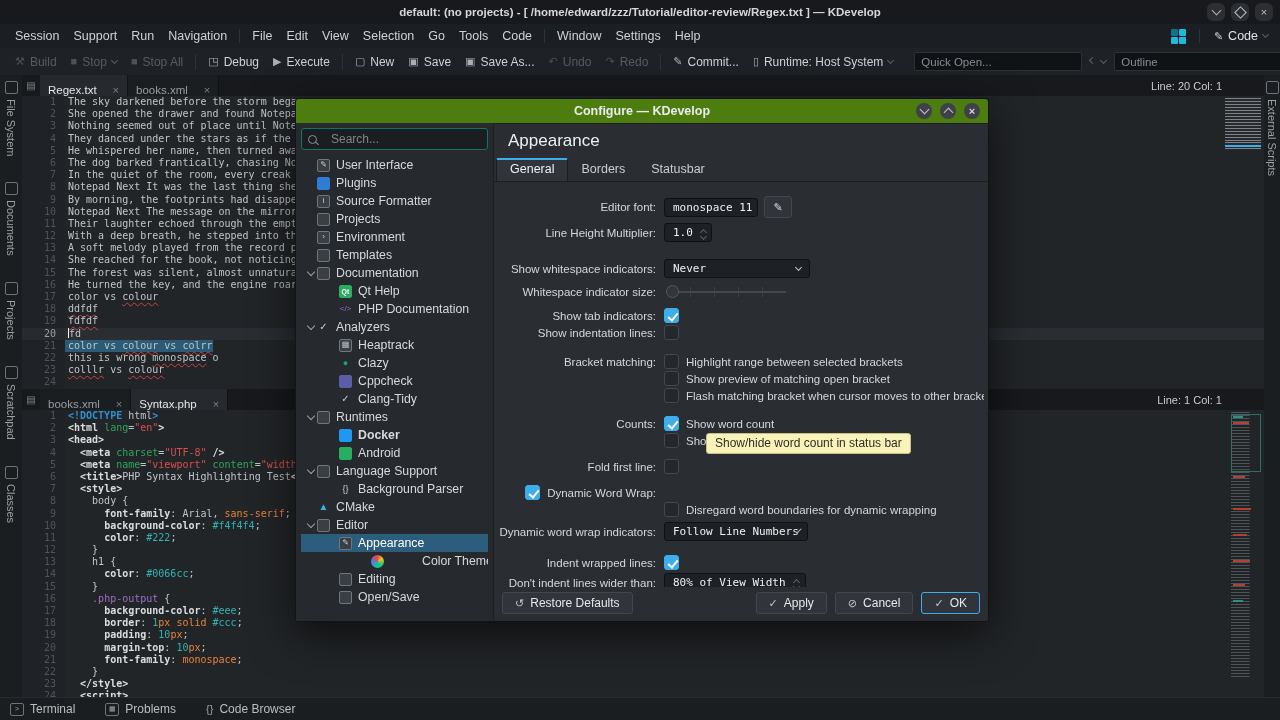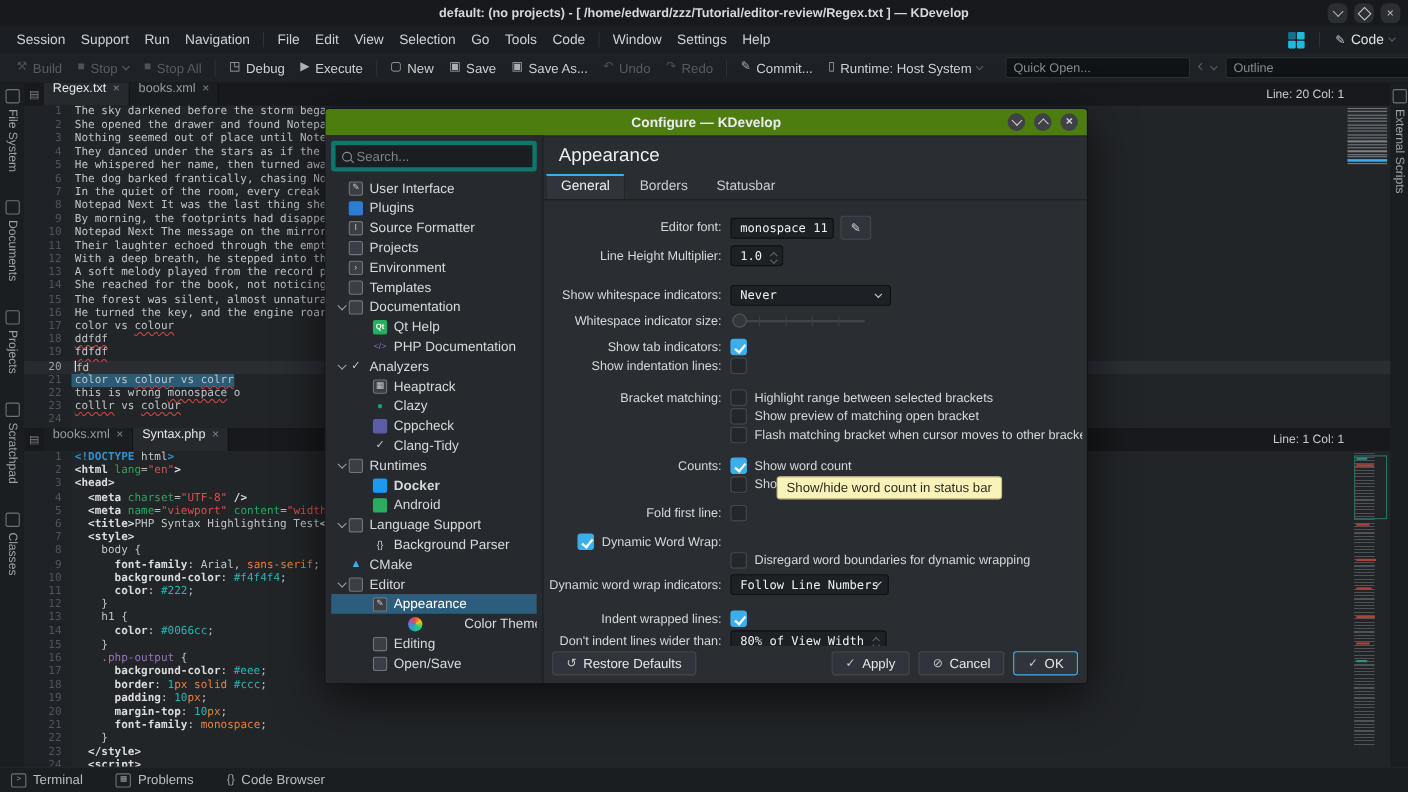--- a/index.html
+++ b/index.html
@@ -58,21 +58,21 @@
   .dlabel span.vtext{writing-mode:vertical-rl;white-space:nowrap;}
   .dicon{width:11px;height:11px;border:1px solid #6c737a;border-radius:2px;display:block;}
 
   
   .editors{position:absolute;left:22px;top:75px;right:16px;bottom:22px;overflow:hidden;background:#222528;}
   .egroup{position:absolute;left:0;right:0;overflow:hidden;}
   .eg1{top:0;height:314px;}
   .eg2{top:314px;height:322px;}
   .tabbar{height:21px;background:#17191c;display:flex;align-items:center;position:relative;}
   .gicon{width:18px;text-align:center;color:#7c838a;font-size:10px;}
-  .etab{display:flex;align-items:flex-start;gap:6px;height:21px;padding:0 8px;font-size:11.5px;
+  .etab{display:flex;align-items:flex-end;gap:16px;height:21px;padding:0 8px;font-size:11.5px;
         color:#969ca2;background:#1b1e21;border-right:1px solid #101214;}
   .etab.act{background:#26292e;color:#e4e6e9;}
   .tclose{color:#7a8187;font-size:11px;}
   .estatus{margin-left:auto;font-size:11px;color:#c7cbcf;padding-right:42px;}
   .code{position:absolute;left:0;right:0;top:21px;bottom:0;
         font-family:"DejaVu Sans Mono",monospace;font-size:10px;line-height:12.2px;}
   .erow{display:flex;height:12.2px;white-space:pre;}
   .erow.cur{background:#2a2e33;}
   .ln{width:34px;text-align:right;padding-right:9px;color:#4f555b;flex:none;background:#1f2226;}
   .erow.cur .ln{color:#9aa0a6;background:#272a2f;}
@@ -115,22 +115,22 @@
   
   .dialog{position:absolute;left:295px;top:98px;width:692px;height:522px;background:#2a2e33;
           border:1px solid #121416;border-radius:3px;box-shadow:0 12px 44px rgba(0,0,0,.65);z-index:5;}
   .dlg-title{height:24px;background:#4d7c0f;border-bottom:1px solid #1d2023;display:flex;align-items:center;
              justify-content:center;font-size:12.5px;font-weight:bold;color:#e9ebed;position:relative;
              border-radius:3px 3px 0 0;}
   .dlg-controls{position:absolute;right:8px;top:4px;display:flex;gap:8px;}
   .dwbtn{width:16px;height:16px;border-radius:50%;background:#3e4248;display:flex;align-items:center;justify-content:center;}
   .dlg-left{position:absolute;left:0;top:24px;bottom:0;width:198px;background:#26292e;
             border-right:1px solid #1d2023;padding:5px;box-sizing:border-box;}
-  .searchbox{height:20px;background:#1b1e21;border:4px solid #0f766e;border-radius:3px;display:flex;
-             align-items:center;padding:0 6px;gap:2px;}
+  .searchbox{height:20px;background:#1b1e21;border:1px solid #0f766e;border-radius:3px;display:flex;
+             align-items:center;padding:0 6px;gap:12px;}
   .searchbox input{flex:1;background:transparent;border:none;outline:none;color:#aeb3b8;font-size:12px;
                    font-family:"Liberation Sans",sans-serif;}
   .searchbox input::placeholder{color:#7d848a;}
   .mag{width:7px;height:7px;border:1.4px solid #8a9096;border-radius:50%;position:relative;flex:none;}
   .mag::after{content:"";position:absolute;width:4px;height:1.4px;background:#8a9096;left:6px;top:7px;
               transform:rotate(45deg);}
   .tree{margin-top:6px;overflow:hidden;height:448px;}
   .trow{display:flex;align-items:center;height:18px;font-size:12.3px;color:#d6d9dc;white-space:nowrap;}
   .trow.tsel{background:#2c5d7c;color:#fff;}
   .chev{width:12px;flex:none;display:flex;justify-content:center;}

